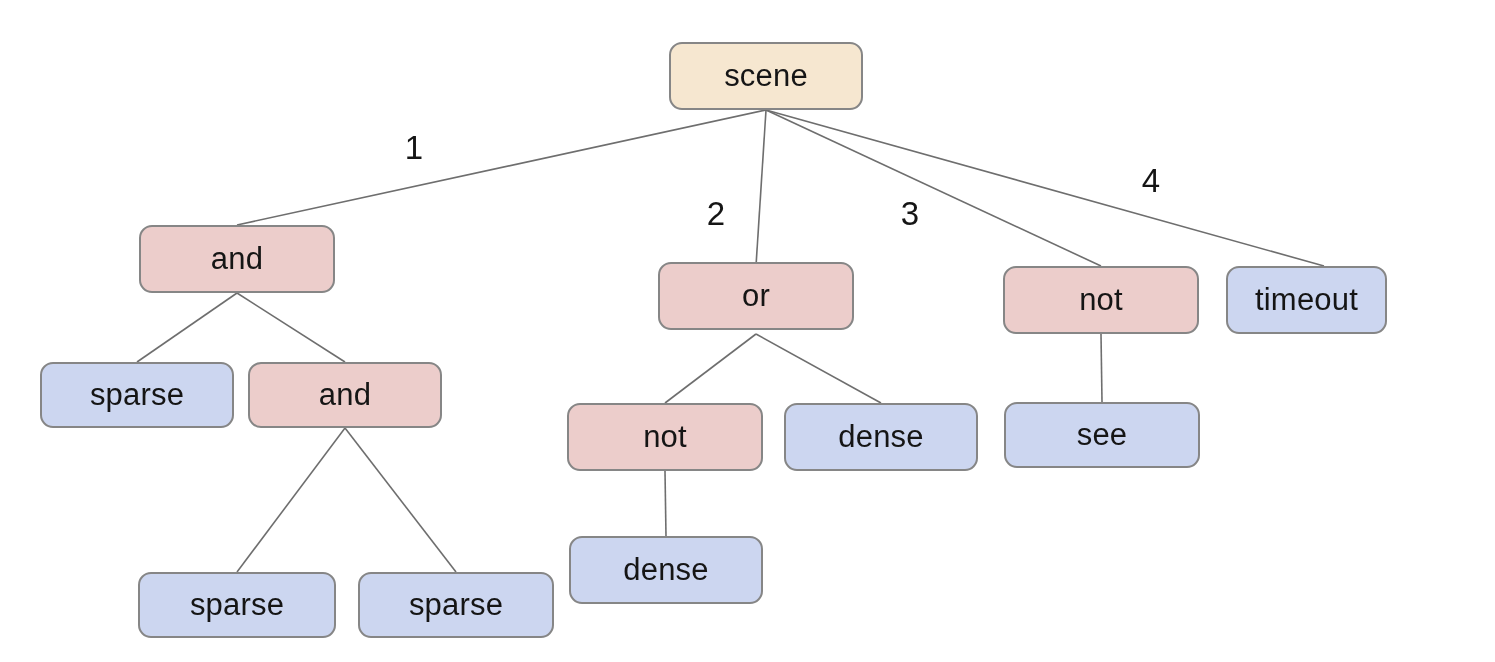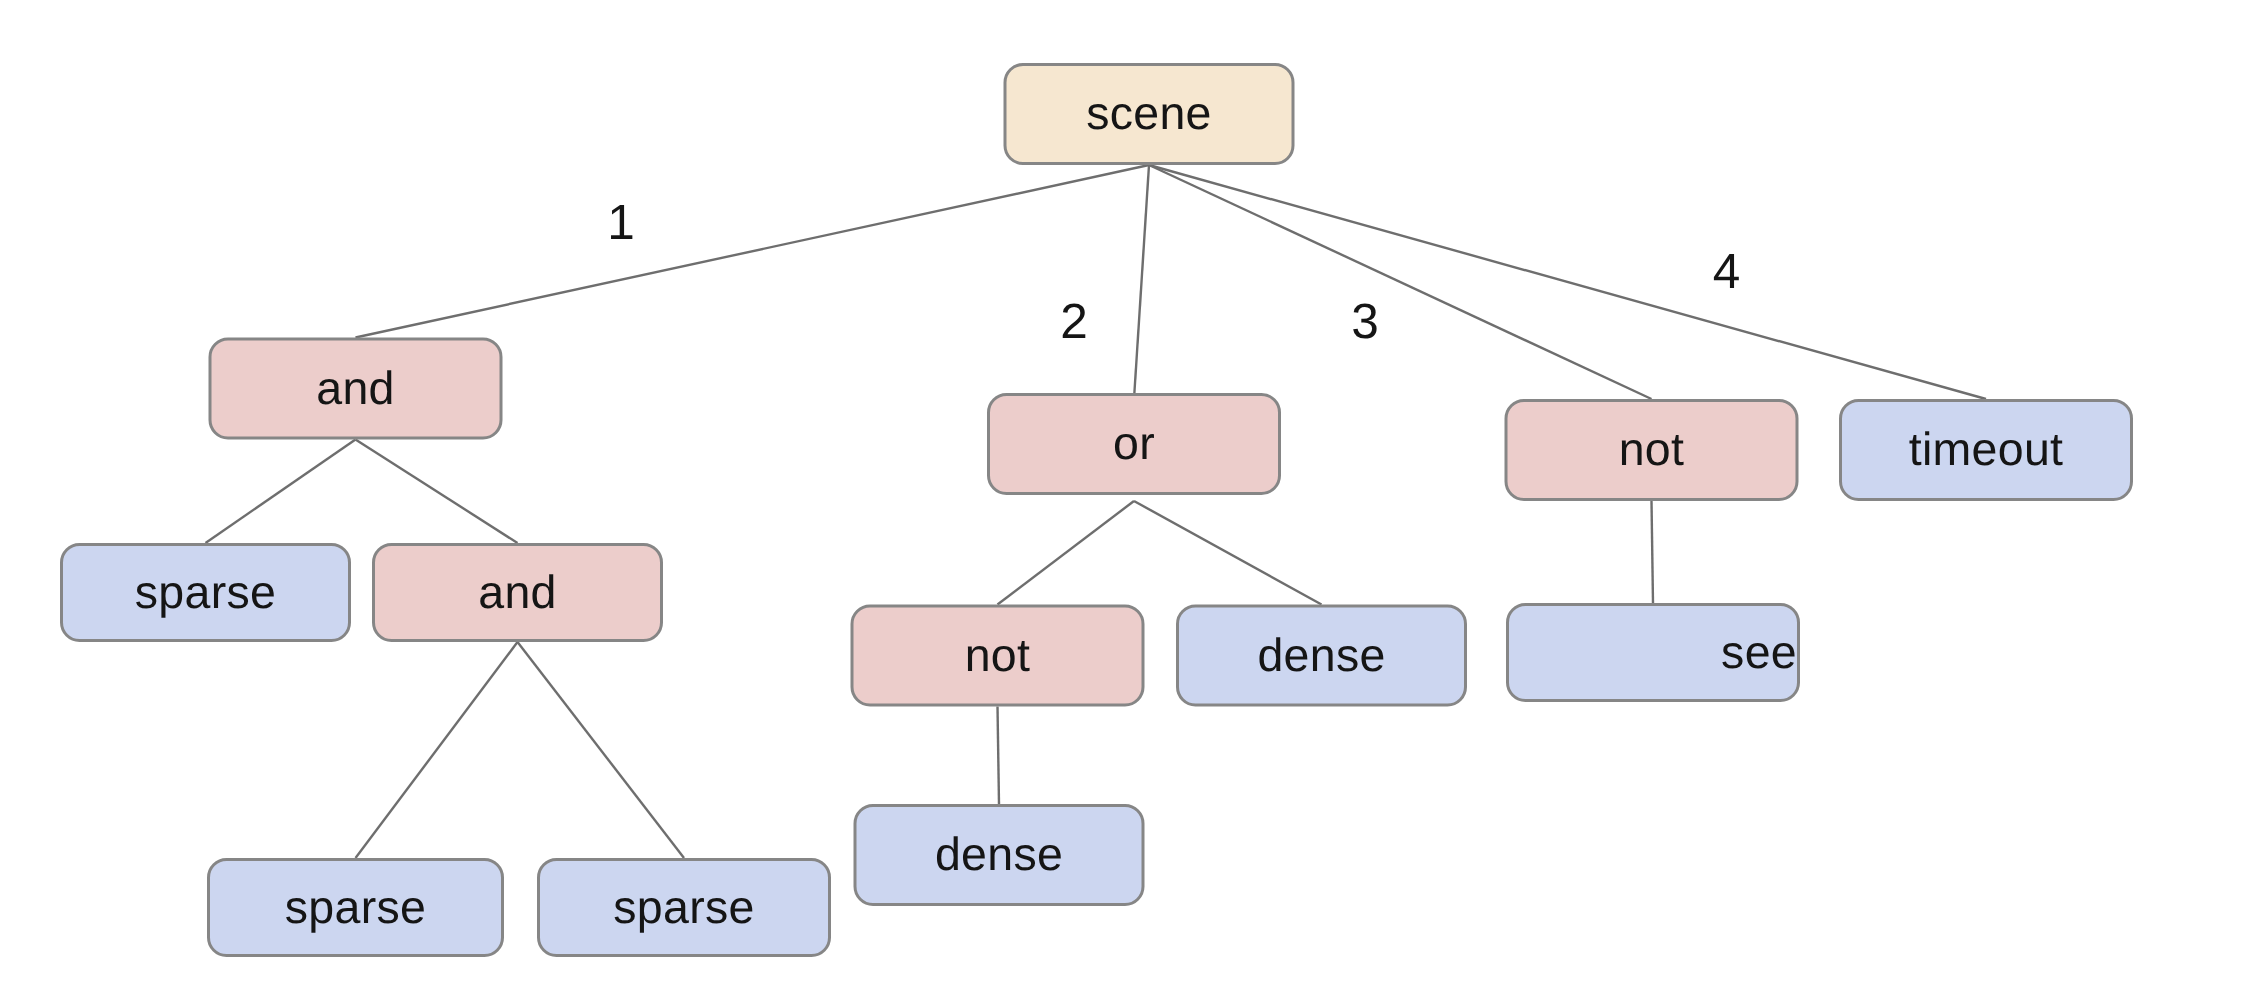--- a/index.html
+++ b/index.html
@@ -62,36 +62,36 @@
   </div>
   <div class="node operator" style="left: 139px; top: 225px; width: 196px; height: 68px;">
     <span>and</span>
   </div>
   <div class="node operator" style="left: 658px; top: 262px; width: 196px; height: 68px;">
     <span>or</span>
   </div>
   <div class="node operator" style="left: 1003px; top: 266px; width: 196px; height: 68px;">
     <span>not</span>
   </div>
-  <div class="node leaf" style="left: 1226px; top: 266px; width: 196px; height: 68px;">
+  <div class="node leaf" style="left: 1226px; top: 266px; width: 161px; height: 68px;">
     <span>timeout</span>
   </div>
   <div class="node leaf" style="left: 40px; top: 362px; width: 194px; height: 66px;">
     <span>sparse</span>
   </div>
   <div class="node operator" style="left: 248px; top: 362px; width: 194px; height: 66px;">
     <span>and</span>
   </div>
   <div class="node operator" style="left: 567px; top: 403px; width: 196px; height: 68px;">
     <span>not</span>
   </div>
   <div class="node leaf" style="left: 784px; top: 403px; width: 194px; height: 68px;">
     <span>dense</span>
   </div>
-  <div class="node leaf" style="left: 1004px; top: 402px; width: 196px; height: 66px; justify-content: flex-end;">
+  <div class="node leaf" style="left: 1004px; top: 402px; width: 196px; height: 66px;">
     <span>see</span>
   </div>
   <div class="node leaf" style="left: 569px; top: 536px; width: 194px; height: 68px;">
     <span>dense</span>
   </div>
   <div class="node leaf" style="left: 138px; top: 572px; width: 198px; height: 66px;">
     <span>sparse</span>
   </div>
   <div class="node leaf" style="left: 358px; top: 572px; width: 196px; height: 66px;">
     <span>sparse</span>

